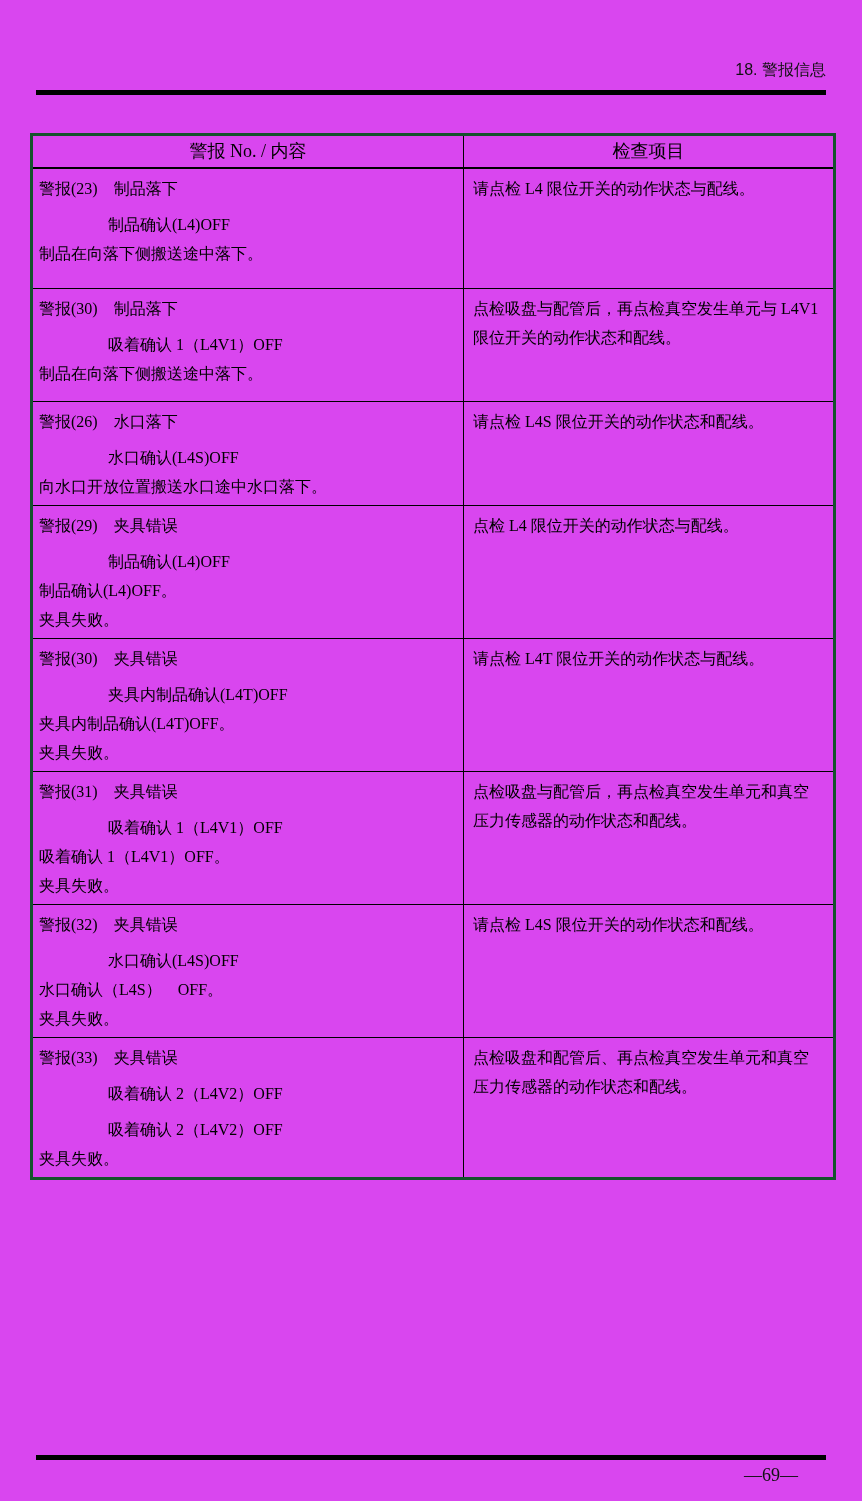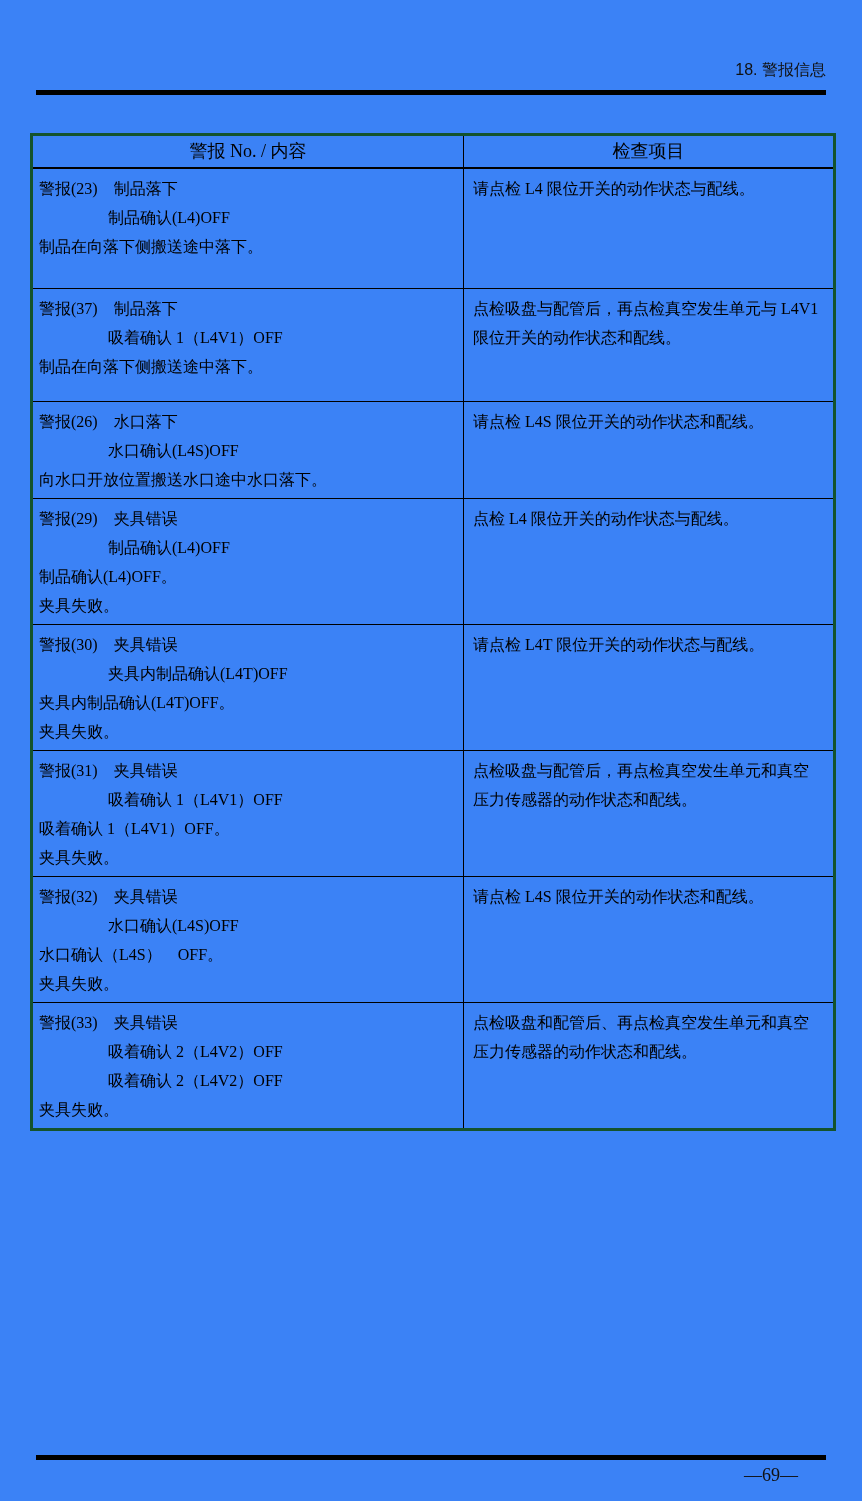--- a/index.html
+++ b/index.html
@@ -3,21 +3,21 @@
 <meta charset="utf-8">
 <style>
   * { margin: 0; padding: 0; box-sizing: border-box; }
   html, body { background: #ffffff; }
   body {
     width: 862px; height: 1501px;
     position: relative;
     font-family: "Liberation Serif", "DejaVu Serif", serif;
     color: #000000;
   }
-  .page { position: absolute; inset: 0; background: #3b82f6; }
+  .page { position: absolute; inset: 0; background: #d946ef; }
 
   .page-header {
     position: absolute; top: 60px; right: 36px;
     font-family: "Liberation Sans", "DejaVu Sans", sans-serif;
     font-size: 16px; color: #111111;
   }
   .header-rule {
     position: absolute; top: 90px; left: 36px; width: 790px; height: 5px;
     background: #000000;
   }
@@ -38,21 +38,21 @@
   }
   .alarm-table td {
     border: 1px solid #000000;
     vertical-align: top;
     font-size: 16px; line-height: 29px;
     padding: 5px 8px 4px 6px;
     white-space: pre-wrap;
   }
   .alarm-table td.check-cell { padding-left: 9px; padding-right: 10px; }
   .line { white-space: pre-wrap; }
-  .line.indent { padding-left: 69px; }
+  .line.indent { padding-left: 69px; margin-top: 7px; }
 
   .footer-rule {
     position: absolute; top: 1455px; left: 36px; width: 790px; height: 5px;
     background: #000000;
   }
   .page-number {
     position: absolute; top: 1465px; right: 64px;
     font-size: 18px; color: #111111;
   }
 </style>
@@ -73,21 +73,21 @@
         <th>警报 No. / 内容</th>
         <th>检查项目</th>
       </tr>
     </thead>
     <tbody id="table-body">
         <tr style="height: 121px;">
           <td class="alarm-cell"><div class="line">警报(23)　制品落下</div><div class="line indent">制品确认(L4)OFF</div><div class="line">制品在向落下侧搬送途中落下。</div></td>
           <td class="check-cell">请点检 L4 限位开关的动作状态与配线。</td>
         </tr>
         <tr style="height: 113px;">
-          <td class="alarm-cell"><div class="line">警报(37)　制品落下</div><div class="line indent">吸着确认 1（L4V1）OFF</div><div class="line">制品在向落下侧搬送途中落下。</div></td>
+          <td class="alarm-cell"><div class="line">警报(30)　制品落下</div><div class="line indent">吸着确认 1（L4V1）OFF</div><div class="line">制品在向落下侧搬送途中落下。</div></td>
           <td class="check-cell">点检吸盘与配管后，再点检真空发生单元与 L4V1 限位开关的动作状态和配线。</td>
         </tr>
         <tr style="height: 96px;">
           <td class="alarm-cell"><div class="line">警报(26)　水口落下</div><div class="line indent">水口确认(L4S)OFF</div><div class="line">向水口开放位置搬送水口途中水口落下。</div></td>
           <td class="check-cell">请点检 L4S 限位开关的动作状态和配线。</td>
         </tr>
         <tr style="height: 123px;">
           <td class="alarm-cell"><div class="line">警报(29)　夹具错误</div><div class="line indent">制品确认(L4)OFF</div><div class="line">制品确认(L4)OFF。</div><div class="line">夹具失败。</div></td>
           <td class="check-cell">点检 L4 限位开关的动作状态与配线。</td>
         </tr>

